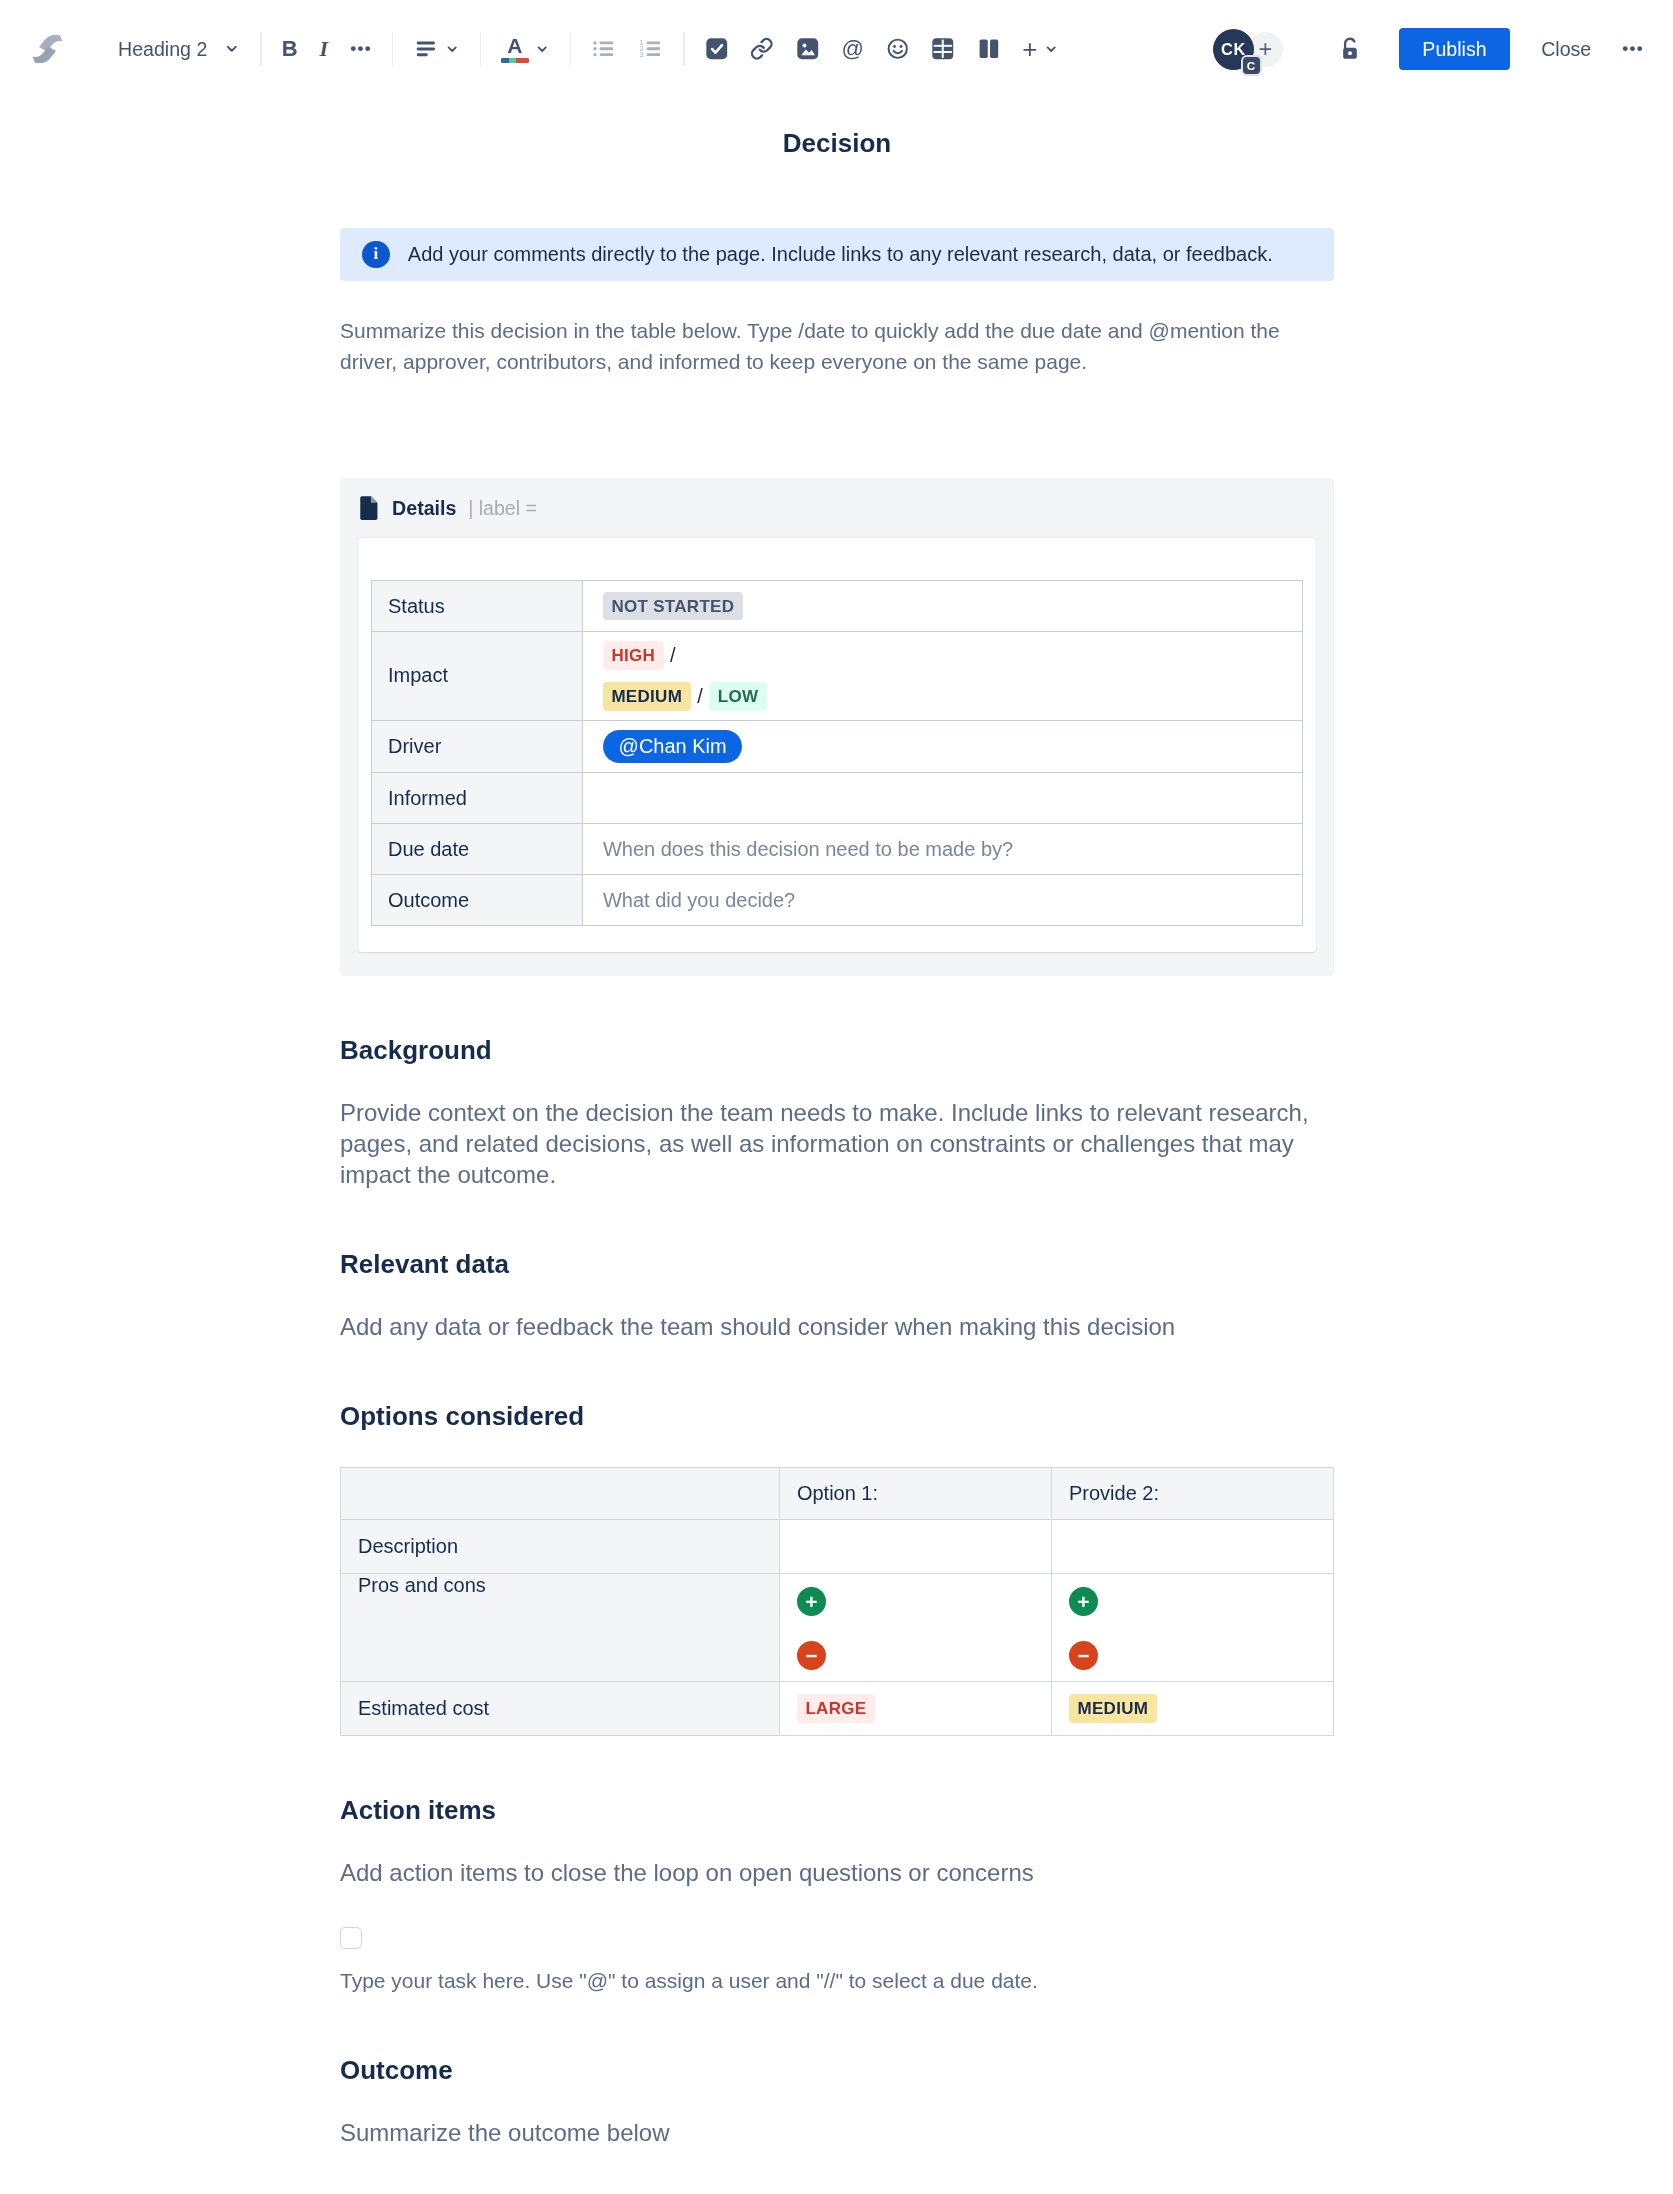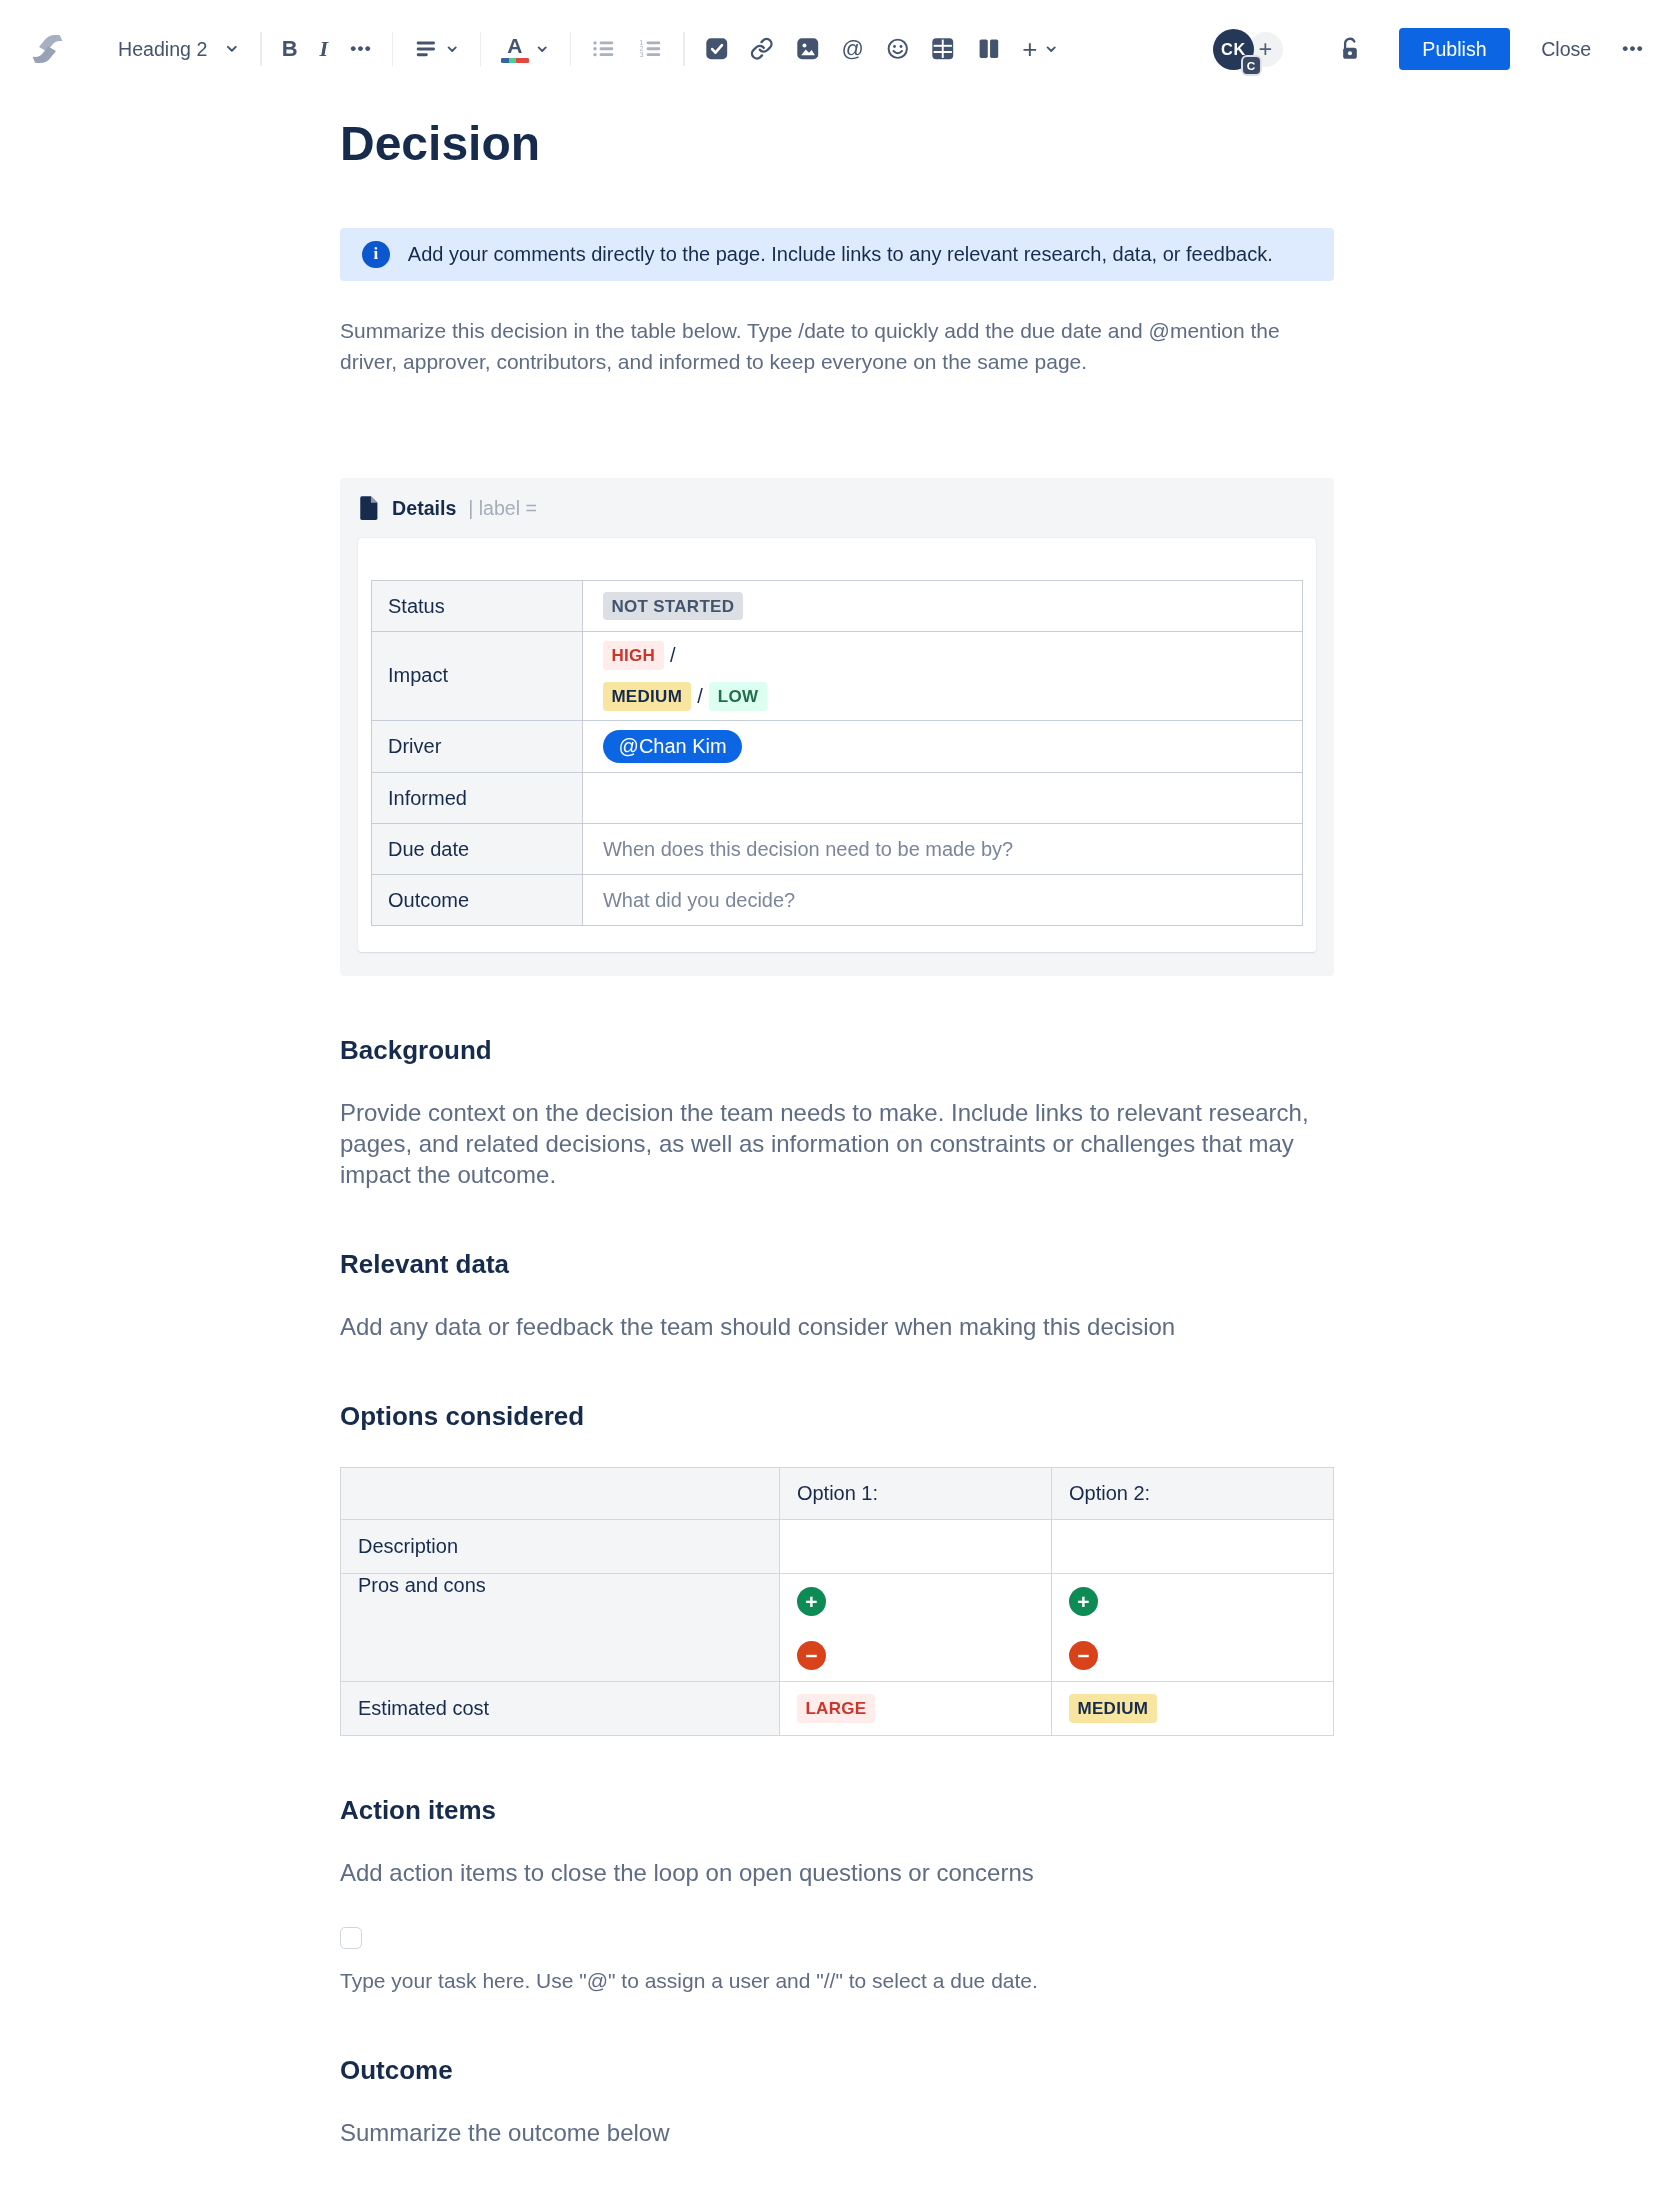--- a/index.html
+++ b/index.html
@@ -30,21 +30,21 @@
   .avatar { width:41px; height:41px; border-radius:50%; background:#253858; color:#fff; font-size:16.3px; font-weight:700; display:grid; place-items:center; letter-spacing:0.7px; position:relative; z-index:1; }
   .avatar-badge { position:absolute; right:-7.8px; bottom:-6.5px; width:21px; height:21px; border-radius:5.9px; background:#3A4A66; color:#fff; font-size:11.8px; font-weight:700; display:grid; place-items:center; border:2px solid #DCE1E9; z-index:3; }
   .avatar-add { width:41px; height:41px; border-radius:50%; background:#F1F2F4; color:#505F79; font-size:23.5px; display:grid; place-items:center; margin-left:-9.2px; border:3.3px solid #fff; cursor:pointer; z-index:0; }
   .lock-btn { margin-right:26px; }
   .publish-btn { background:#0C66E4; color:#fff; border:none; border-radius:3.9px; height:42px; padding:0 23.5px; font-size:19.6px; font-weight:500; cursor:pointer; font-family:inherit; }
   .close-btn { background:none; border:none; color:#44546E; font-size:19.6px; margin-left:31px; cursor:pointer; font-family:inherit; }
   .more-btn { background:none; border:none; color:#44546E; font-size:17px; font-weight:700; letter-spacing:1.3px; margin-left:31px; cursor:pointer; }
 
   
   .content { width:994px; margin:0 auto; padding-top:23.5px; }
-  h1.title { font-size:48px; font-weight:600; color:#172B4D; line-height:43px; }
+  h1.title { font-size:26px; font-weight:600; color:#172B4D; line-height:43px;text-align:center; }
   .info-panel { margin-top:63px; background:#DEEBFF; border-radius:3.9px; padding:13px 22px; display:flex; align-items:center; gap:18.3px; }
   .info-icon { flex:0 0 auto; width:27.5px; height:27.5px; border-radius:50%; background:#0B57D0; color:#fff; display:grid; place-items:center; font-size:17px; font-weight:700; font-family:"Liberation Serif", serif; }
   .info-panel p { font-size:20px; color:#172B4D; line-height:27.5px; }
   .intro { margin-top:34px; font-size:21px; color:#5E6C84; line-height:31px; }
 
   
   .macro-panel { margin-top:101px; background:#F4F5F7; border-radius:3.9px; padding:17px 18.3px 23.5px; }
   .macro-header { display:flex; align-items:center; gap:11.8px; }
   .macro-title { font-size:19.6px; font-weight:600; color:#172B4D; }
   .macro-param { font-size:19.6px; color:#A5ADBA; }
@@ -332,21 +332,21 @@
     <table class="options">
       <colgroup>
           <col class="c1">
           <col class="c2">
           <col class="c3">
         </colgroup>
       <tbody>
           <tr>
         <td class="ohead"></td>
         <td class="ohead">Option 1:</td>
-        <td class="ohead">Option 2:</td>
+        <td class="ohead">Provide 2:</td>
       </tr>
       <tr>
         <td class="olabel">Description</td>
         <td class="ocell"></td>
         <td class="ocell"></td>
       </tr>
       <tr class="proscons">
         <td class="olabel">Pros and cons</td>
         <td class="ocell">
           <div class="pm-stack">

